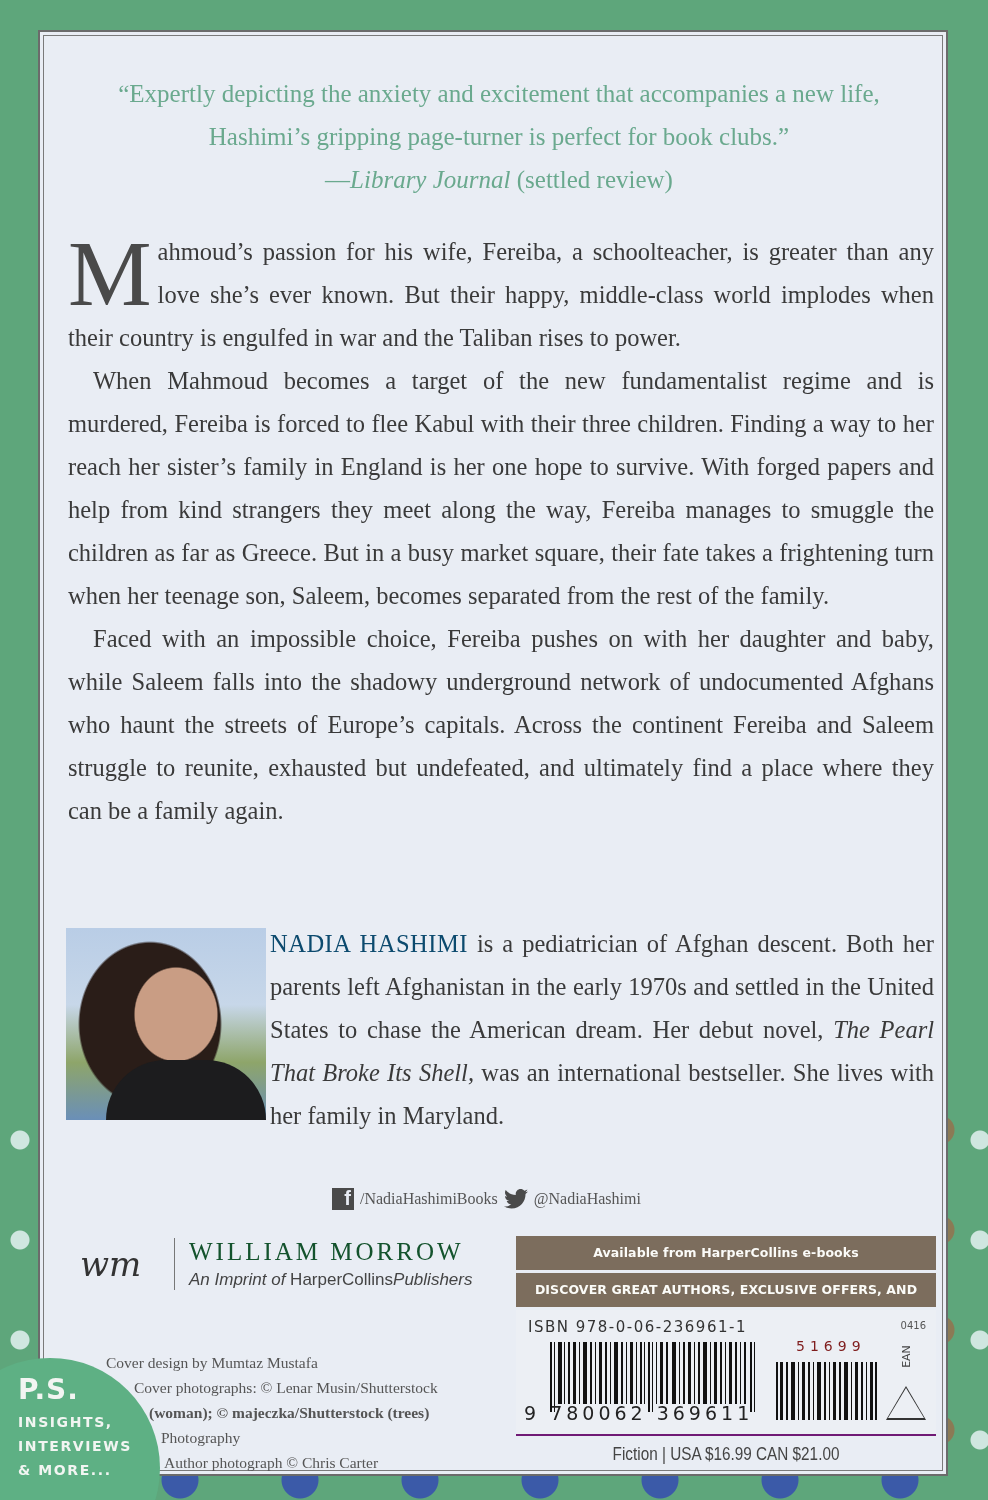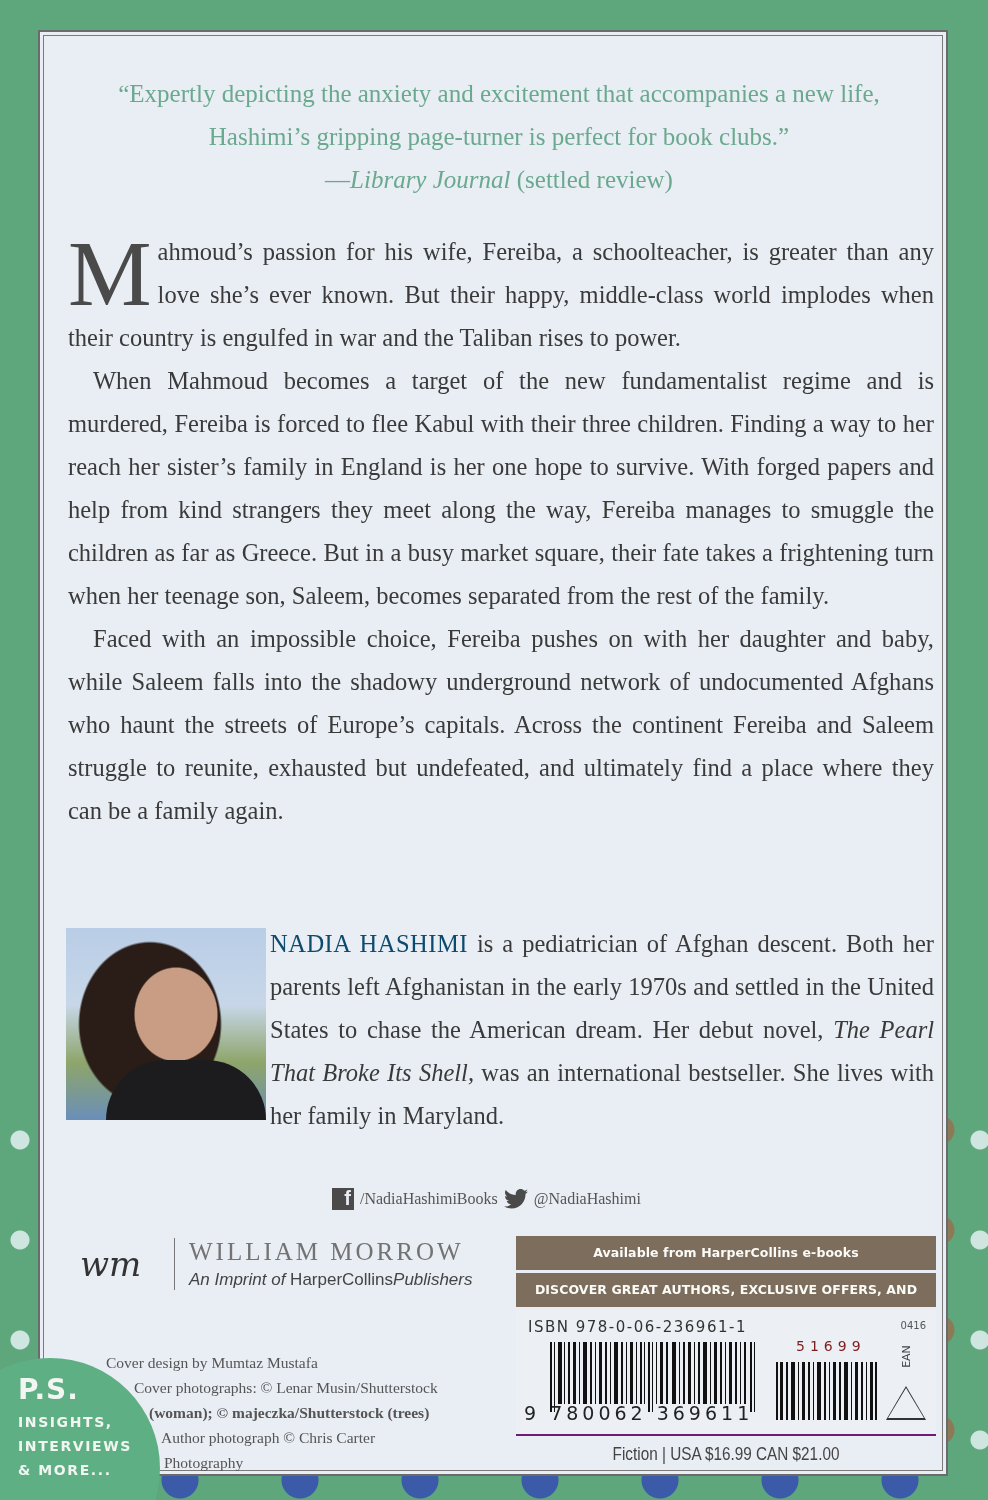--- a/index.html
+++ b/index.html
@@ -71,21 +71,21 @@
     }
     .tw-icon { width:24px; height:20px; }
     .publisher {
       position:absolute; left:40px; top:1206px; display:flex; align-items:center;
     }
     .wm-logo {
       font-family:"DejaVu Serif", serif; font-style:italic; font-size:34px; color:#333;
       width:88px;
     }
     .pub-divider { width:1px; height:52px; background:#777; margin:0 14px 0 6px; }
-    .pub-name { font-family:"Liberation Serif", serif; font-size:25px; letter-spacing:3px; color:#737373; }
+    .pub-name { font-family:"Liberation Serif", serif; font-size:25px; letter-spacing:3px; color:#14532d; }
     .pub-imprint { font-family:Liberation Sans, sans-serif; font-size:17px; color:#444; margin-top:4px; }
     .pub-imprint i { font-style:italic; }
     .credits {
       position:absolute; left:66px; top:1318px;
       font-family:"Liberation Serif", serif; font-size:15.5px; color:#555; line-height:25px;
     }
     .credits div:nth-child(2){ padding-left:28px; }
     .credits div:nth-child(3){ padding-left:43px;font-weight:bold; }
     .credits div:nth-child(4){ padding-left:55px; }
     .credits div:nth-child(5){ padding-left:58px; }
@@ -168,22 +168,22 @@
     <div>
       <div class="pub-name">WILLIAM MORROW</div>
       <div class="pub-imprint"><i>An Imprint of</i><span> HarperCollins</span><i>Publishers</i></div>
     </div>
   </div>
 
   <div class="credits">
     <div>Cover design by Mumtaz Mustafa</div>
     <div>Cover photographs: © Lenar Musin/Shutterstock</div>
     <div>(woman); © majeczka/Shutterstock (trees)</div>
+    <div>Photography</div>
     <div>Author photograph © Chris Carter</div>
-    <div>Photography</div>
   </div>
 
   <div class="hc-box">
     <div class="hc-bar">Available from HarperCollins e-books</div>
     <div class="hc-bar">DISCOVER GREAT AUTHORS, EXCLUSIVE OFFERS, AND MORE AT HC.COM.</div>
     <div class="barcode-area">
       <div class="isbn-label">ISBN  978-0-06-236961-1</div>
       <div class="code-0416">0416</div>
       <svg class="bars-main" viewBox="0 0 210 70" preserveAspectRatio="none">
         <g fill="#111">

